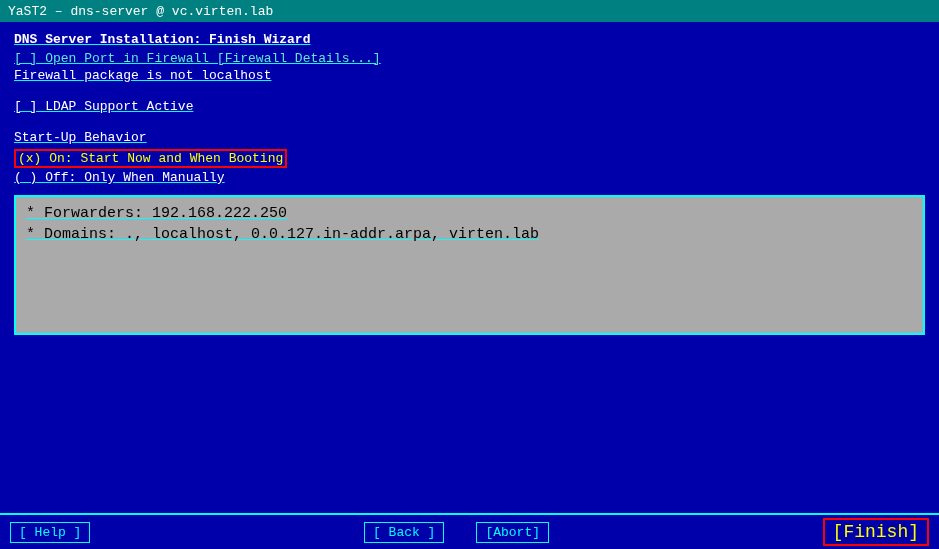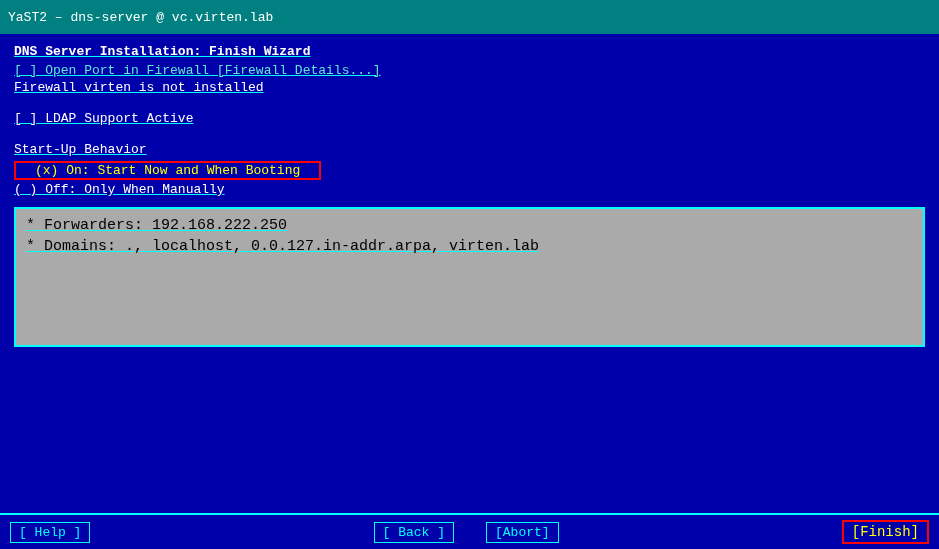--- a/index.html
+++ b/index.html
@@ -11,21 +11,21 @@
       font-size: 13px;
       color: #00FFFF;
       overflow: hidden;
     }
 
     #title-bar {
       background: #008080;
       color: #FFFFFF;
       padding: 2px 8px;
       font-size: 13px;
-      height: 34px;
+      height: 22px;
       display: flex;
       align-items: center;
       text-align: center;
     }
 
     #main-content {
       padding: 10px 14px;
       position: relative;
       height: calc(549px - 22px - 36px);
       text-decoration: underline;
@@ -53,21 +53,21 @@
 
     .section-label {
       color: #FFFFFF;
       margin-bottom: 4px;
     }
 
     .radio-selected {
       color: #FFFF00;
       border: 2px solid #FF0000;
       display: inline-block;
-      padding: 0px 19px;
+      padding: 0px 2px;
       margin-bottom: 2px;
     }
 
     .radio-unselected {
       color: #FFFFFF;
       margin-bottom: 2px;
     }
 
     .summary-box {
       background: #AAAAAA;
@@ -113,41 +113,41 @@
       font-size: 13px;
       cursor: pointer;
     }
 
     .bottom-btn-finish {
       color: #FFFF00;
       border: 2px solid #FF0000;
       padding: 2px 8px;
       background: #0000AA;
       font-family: 'Courier New', Courier, monospace;
-      font-size: 14px;
+      font-size: 18px;
       cursor: pointer;
     }
 
     .bottom-center {
       display: flex;
       gap: 32px;
     }
   </style>
 </head>
 <body>
 
 <div id="title-bar">
   <span>YaST2 – dns-server @ vc.virten.lab</span>
 </div>
 
 <div id="main-content">
   <div class="heading">DNS Server Installation: Finish Wizard</div>
 
   <div class="link-line">[ ] Open Port in Firewall  [Firewall Details...]</div>
-  <div class="normal-line">Firewall virten is not installed</div>
+  <div class="normal-line">Firewall package is not localhost</div>
 
   <div class="empty-line"></div>
 
   <div class="normal-line">[ ] LDAP Support Active</div>
 
   <div class="empty-line"></div>
 
   <div class="section-label">Start-Up Behavior</div>
 
   <div>

